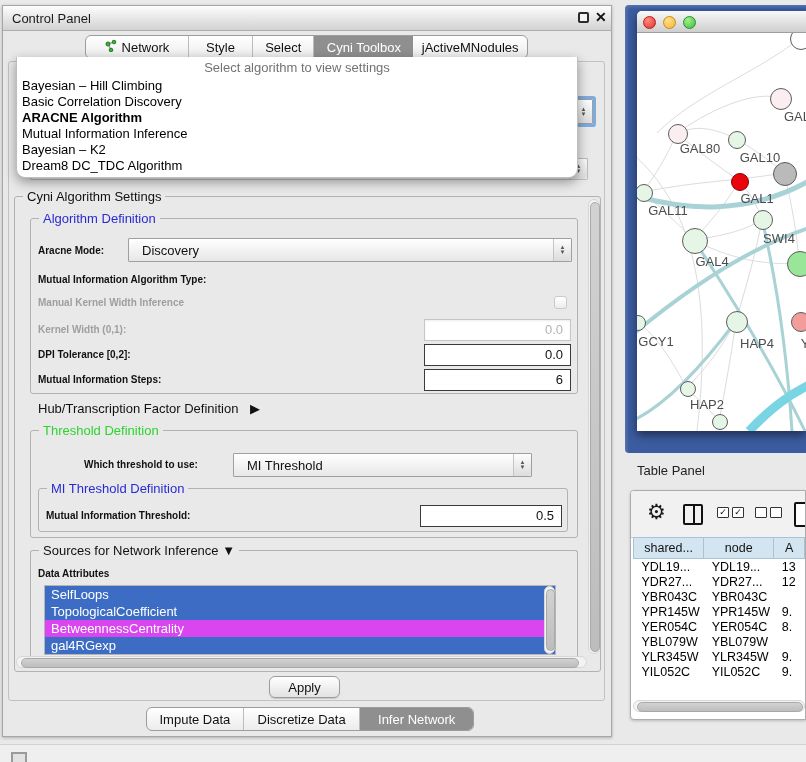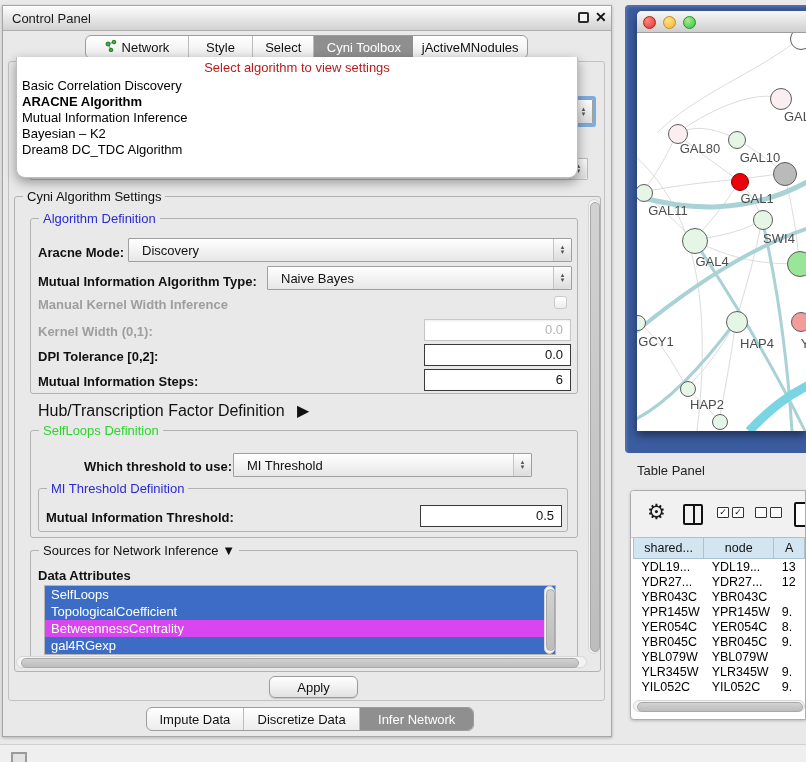--- a/index.html
+++ b/index.html
@@ -34,27 +34,27 @@
   .combo.ghost{background:#f3f3f3;border-color:#bdbdbd;}
   .combo.ghost .val{color:#b9b9b9;}
   .tf{background:#fff;border:1px solid #3a3a3a;font-size:13px;text-align:right;padding:2px 7px;}
   .tf.dis{border-color:#c6c6c6;color:#b3b3b3;box-shadow:inset 0 1px 2px rgba(0,0,0,.08);}
   .cb{width:13px;height:13px;border:1px solid #cacaca;border-radius:3px;background:linear-gradient(#fff,#ededed);}
   
   .fs{border:1px solid #b2b2b2;border-radius:3px;}
   .legend{position:absolute;top:-8px;left:8px;background:#e9e9e9;padding:0 4px;font-size:13px;white-space:nowrap;}
   .legend.blue{color:#2a2ad4;}
   .legend.green{color:#2ed32e;}
-  .lbl{font-size:13px;font-weight:bold;color:#111;white-space:nowrap;}
+  .lbl{font-size:10px;font-weight:bold;color:#111;white-space:nowrap;}
   .lbl.dis{color:#9e9e9e;}
-  .plain{font-size:16px;color:#111;white-space:nowrap;}
+  .plain{font-size:13px;color:#111;white-space:nowrap;}
   
   .dropdown{left:16px;top:57px;width:562px;height:121px;background:#fff;border:1px solid #bdbdbd;
             border-top:none;border-radius:0 0 9px 9px;box-shadow:0 4px 12px rgba(0,0,0,.38);z-index:30;}
-  .dd-prompt{height:21px;line-height:21px;text-align:center;color:#b91c1c;font-size:13px;}
+  .dd-prompt{height:21px;line-height:21px;text-align:center;color:#737373;font-size:13px;}
   .dd-item{height:16px;line-height:16px;padding-left:5px;font-size:13px;color:#000;white-space:nowrap;}
   .dd-item.bold{font-weight:bold;}
   
   .sb-track{background:#f3f3f3;border:1px solid #d6d6d6;border-radius:6px;}
   .sb-thumb{position:absolute;background:linear-gradient(#d2d2d2,#bdbdbd);border:1px solid #a9a9a9;border-radius:5px;}
   
   .attr-list{background:#fff;border:1px solid #b5b5b5;overflow:hidden;}
   .attr-item{height:17px;line-height:17px;padding-left:6px;font-size:13px;color:#fff;white-space:nowrap;}
   
   .aqua-btn{background:linear-gradient(#ffffff,#e2e2e2);border:1px solid #9c9c9c;border-radius:6px;
@@ -129,20 +129,21 @@
     <span class="val"></span>
       <span class="step">▲<br>▼</span>
   </div>
   <div class="abs combo ghost" style="left:30px;top:158px;width:558px;height:22px;z-index:5">
     <span class="val">gal4filtered.sif default node</span>
     <span class="step">▲<br>▼</span>
   </div>
 
   <div class="abs dropdown">
     <div class="dd-prompt">Select algorithm to view settings</div>
+    <div class="dd-item">Bayesian – Hill Climbing</div>
     <div class="dd-item">Basic Correlation Discovery</div>
     <div class="dd-item bold">ARACNE Algorithm</div>
     <div class="dd-item">Mutual Information Inference</div>
     <div class="dd-item">Bayesian – K2</div>
     <div class="dd-item">Dream8 DC_TDC Algorithm</div>
   </div>
 
   <div class="abs fs" style="left:14px;top:196px;width:587px;height:476px">
     <span class="legend">Cyni Algorithm Settings</span>
   </div>
@@ -153,40 +154,36 @@
 
   <div class="abs fs" style="left:30px;top:218px;width:548px;height:176px">
     <span class="legend blue">Algorithm Definition</span>
   </div>
   <div class="abs lbl" style="left:38px;top:245px">Aracne Mode:</div>
   <div class="abs combo" style="left:128px;top:238px;width:444px;height:24px">
     <span class="val">Discovery</span>
     <span class="step">▲<br>▼</span>
   </div>
   <div class="abs lbl" style="left:38px;top:274px">Mutual Information Algorithm Type:</div>
-  <div class="abs combo" style="left:267px;top:266px;width:305px;height:24px">
-    <span class="val">Naive Bayes</span>
-    <span class="step">▲<br>▼</span>
-  </div>
   <div class="abs lbl dis" style="left:38px;top:297px">Manual Kernel Width Inference</div>
   <div class="abs cb" style="left:554px;top:296px"></div>
   <div class="abs lbl dis" style="left:38px;top:324px">Kernel Width (0,1):</div>
   <div class="abs tf dis" style="left:424px;top:319px;width:147px;height:22px">0.0</div>
   <div class="abs lbl" style="left:38px;top:349px">DPI Tolerance [0,2]:</div>
   <div class="abs tf" style="left:424px;top:344px;width:147px;height:22px">0.0</div>
   <div class="abs lbl" style="left:38px;top:374px">Mutual Information Steps:</div>
   <div class="abs tf" style="left:424px;top:369px;width:147px;height:22px">6</div>
 
   <div class="abs plain" style="left:38px;top:401px">
     <span>Hub/Transcription Factor Definition</span>
     <span style="margin-left:8px">▶</span>
   </div>
 
   <div class="abs fs" style="left:30px;top:430px;width:548px;height:108px">
-    <span class="legend green">SelfLoops Definition</span>
+    <span class="legend green">Threshold Definition</span>
   </div>
   <div class="abs lbl" style="left:84px;top:459px">Which threshold to use:</div>
   <div class="abs fs" style="left:38px;top:488px;width:530px;height:44px">
     <span class="legend blue">MI Threshold Definition</span>
   </div>
   <div class="abs combo" style="left:233px;top:453px;width:299px;height:24px">
     <span class="val">MI Threshold</span>
     <span class="step">▲<br>▼</span>
   </div>
   <div class="abs lbl" style="left:46px;top:510px">Mutual Information Threshold:</div>
@@ -206,21 +203,21 @@
     <div class="attr-item" style="background-color: rgb(61, 108, 197);">gal4RGexp</div>
   </div>
   <div class="abs sb-track" style="left:544px;top:586px;width:11px;height:68px">
     <div class="sb-thumb" style="left:1px;top:2px;width:7px;height:60px"></div>
   </div>
 
   <div class="abs sb-track" style="left:16px;top:656px;width:571px;height:12px">
     <div class="sb-thumb" style="left:4px;top:1px;width:556px;height:8px"></div>
   </div>
 
-  <div class="abs aqua-btn" style="left:269px;top:676px;width:89px;height:22px">Apply</div>
+  <div class="abs aqua-btn" style="left:269px;top:676px;width:71px;height:22px">Apply</div>
   <div class="abs seg-bar bottom-tabs">
     <div class="seg" style="width:97px">
         <span>Impute Data</span>
       </div>
     <div class="seg" style="width:117px">
         <span>Discretize Data</span>
       </div>
     <div class="seg sel" style="width:114px">
         <span>Infer Network</span>
       </div>
@@ -334,25 +331,20 @@
             <td>YPR145W</td>
             <td>YPR145W</td>
             <td>9.</td>
           </tr>
         <tr>
             <td>YER054C</td>
             <td>YER054C</td>
             <td>8.</td>
           </tr>
         <tr>
-            <td>YBR045C</td>
-            <td>YBR045C</td>
-            <td>9.</td>
-          </tr>
-        <tr>
             <td>YBL079W</td>
             <td>YBL079W</td>
             <td></td>
           </tr>
         <tr>
             <td>YLR345W</td>
             <td>YLR345W</td>
             <td>9.</td>
           </tr>
         <tr>

